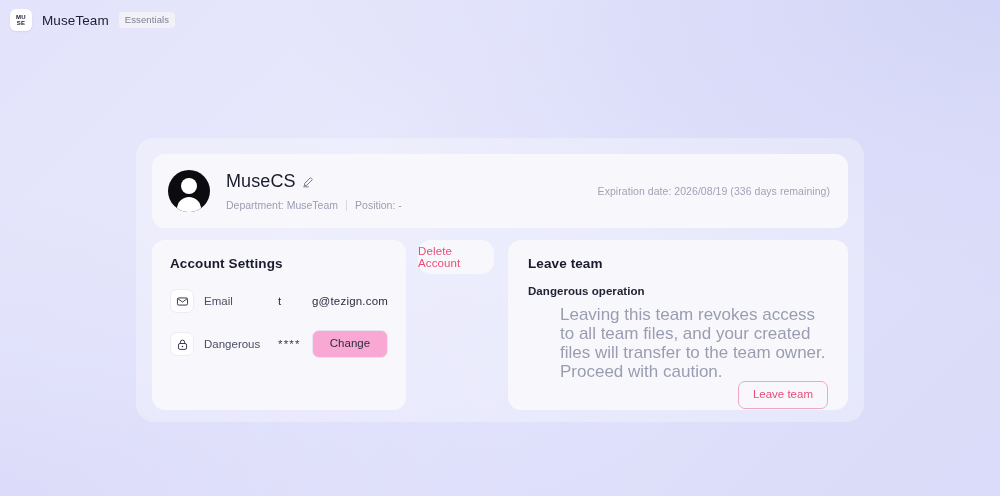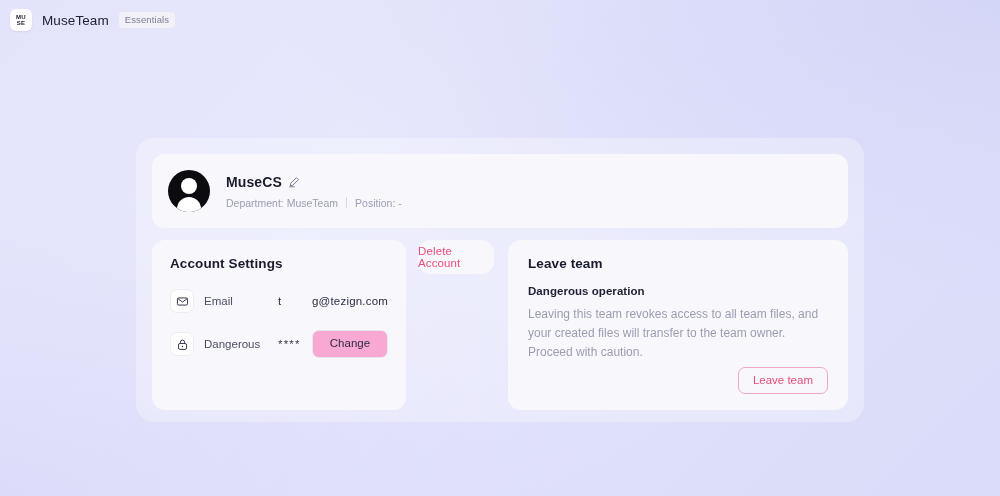--- a/index.html
+++ b/index.html
@@ -120,22 +120,22 @@
     display: flex;
     flex-direction: column;
     gap: 7px;
   }
   .profile-name-row {
     display: flex;
     align-items: center;
     gap: 6px;
   }
   .profile-name {
-    font-size: 14px;
-    font-weight: bold;
+    font-size: 18px;
+    font-weight: normal;
     color: #1a1c2e;
     letter-spacing: 0.1px;
   }
   .edit-icon { display: block; line-height: 0; cursor: pointer; }
   .profile-meta {
     font-size: 10.5px;
     color: #9a9db1;
     display: flex;
     align-items: center;
     gap: 8px;
@@ -253,25 +253,26 @@
     flex-direction: column;
   }
   .danger-sub {
     font-size: 11.5px;
     font-weight: bold;
     color: #1e2034;
     margin-top: 14px;
     letter-spacing: 0.05px;
   }
   .danger-desc {
-    font-size: 12px;
+    font-size: 17px;
     color: #9a9db1;
     line-height: 19px;
     margin-top: 8px;
     max-width: 300px;
+    margin-left: 32px;
   }
   .leave-btn {
     margin-top: auto;
     margin-bottom: 16px;
     margin-left: auto;
     font-size: 11.5px;
     color: #ea4c79;
     background: transparent;
     border: 1px solid #f0a8c0;
     border-radius: 7px;
@@ -311,20 +312,21 @@
           </svg>
         </span>
       </div>
       <div class="profile-meta">
         <span>Department: MuseTeam</span>
         <span class="meta-sep"></span>
         <span>Position: -</span>
       </div>
     </div>
 
+    <div class="expiration">Expiration date: 2026/08/19 (336 days remaining)</div>
   </div>
 
   <div class="columns">
 
     <div class="col-left">
 
       <div class="card account-card">
         <div class="section-title">Account Settings</div>
 
         <div class="field-row">

